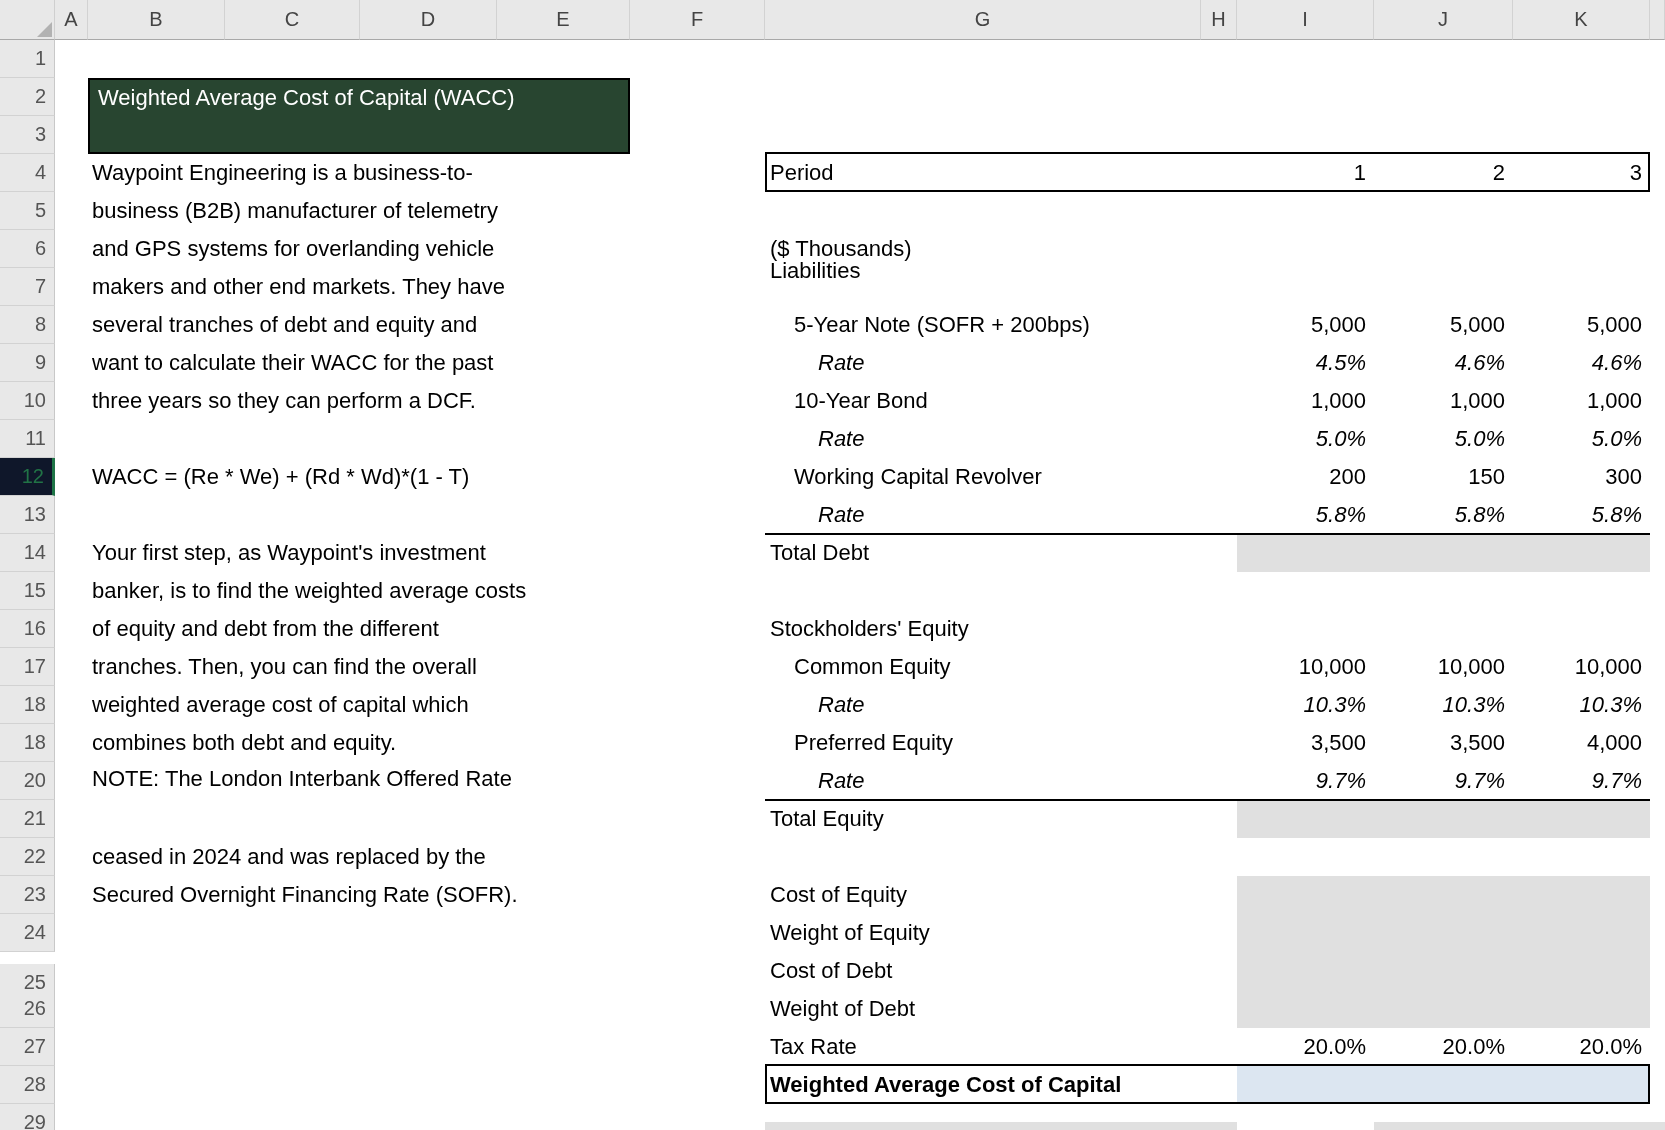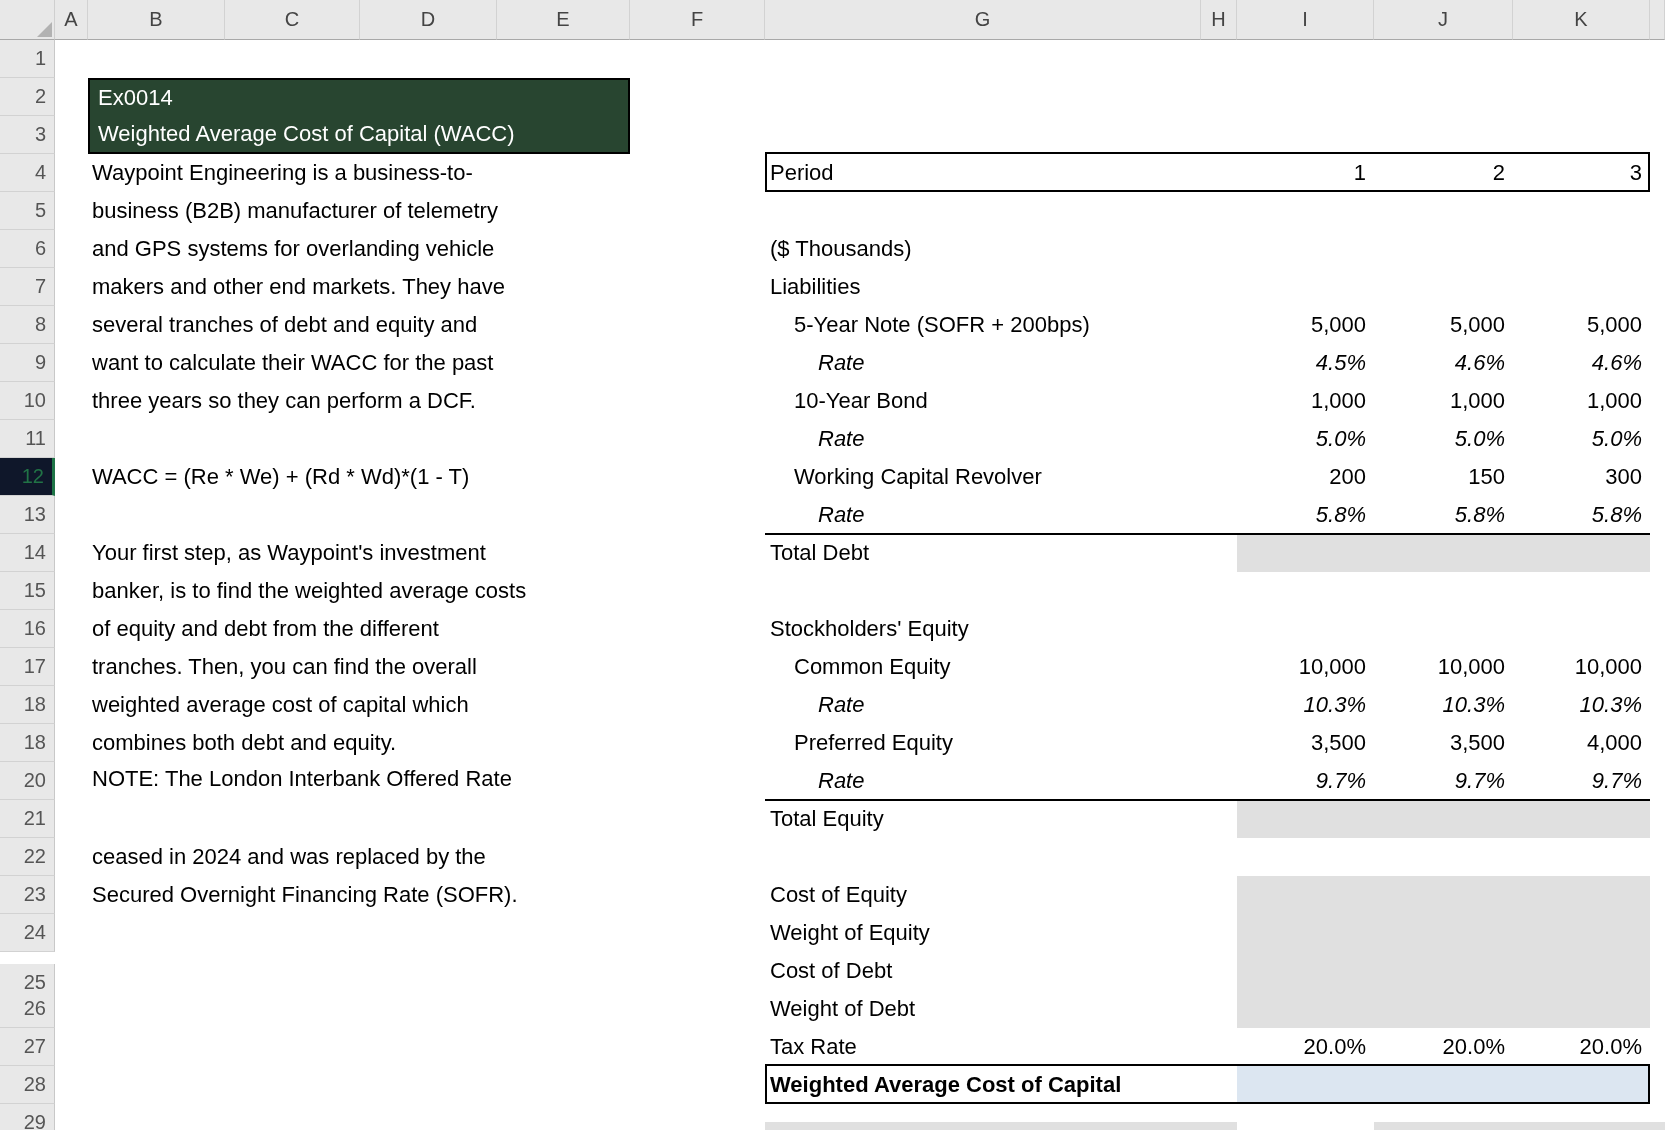--- a/index.html
+++ b/index.html
@@ -100,21 +100,20 @@
       <div class="row-h" style="top: 876px; height: 38px;">23</div>
       <div class="row-h" style="top: 914px; height: 38px;">24</div>
       <div class="row-h" style="top: 964px; height: 38px; padding-left: 40px;">25</div>
       <div class="row-h" style="top: 990px; height: 38px;">26</div>
       <div class="row-h" style="top: 1028px; height: 38px;">27</div>
       <div class="row-h" style="top: 1066px; height: 38px;">28</div>
       <div class="row-h" style="top: 1104px; height: 38px;">29</div>
     </div>
   <div id="body-layer">
     <div id="title-box">
-      <div class="tline">Ex0014</div>
       <div class="tline">Weighted Average Cost of Capital (WACC)</div>
     </div>
   <div class="cell-text" style="left: 92px; top: 154px; width: 680px; height: 38px;">Waypoint Engineering is a business-to-</div>
       <div class="cell-text" style="left: 92px; top: 192px; width: 680px; height: 38px;">business (B2B) manufacturer of telemetry</div>
       <div class="cell-text" style="left: 92px; top: 230px; width: 680px; height: 38px;">and GPS systems for overlanding vehicle</div>
       <div class="cell-text" style="left: 92px; top: 268px; width: 680px; height: 38px;">makers and other end markets. They have</div>
       <div class="cell-text" style="left: 92px; top: 306px; width: 680px; height: 38px;">several tranches of debt and equity and</div>
       <div class="cell-text" style="left: 92px; top: 344px; width: 680px; height: 38px;">want to calculate their WACC for the past</div>
       <div class="cell-text" style="left: 92px; top: 382px; width: 680px; height: 38px; text-align: right;">three years so they can perform a DCF.</div>
       <div class="cell-text" style="left: 92px; top: 458px; width: 680px; height: 38px;">WACC = (Re * We) + (Rd * Wd)*(1 - T)</div>
@@ -126,21 +125,21 @@
       <div class="cell-text" style="left: 92px; top: 724px; width: 680px; height: 38px;">combines both debt and equity.</div>
       <div class="cell-text" style="left: 92px; top: 760px; width: 680px; height: 38px;">NOTE: The London Interbank Offered Rate</div>
       <div class="cell-text" style="left: 92px; top: 838px; width: 680px; height: 38px;">ceased in 2024 and was replaced by the</div>
       <div class="cell-text" style="left: 92px; top: 876px; width: 680px; height: 38px;">Secured Overnight Financing Rate (SOFR).</div>
       <div class="rowbox" style="left: 765px; top: 152px; width: 885px; height: 40px;"></div>
       <div class="cell-text" style="left: 770px; top: 154px; width: 426px; height: 38px;">Period</div>
       <div class="cell-text val" style="left: 1237px; top: 154px; width: 129px; height: 38px;">1</div>
       <div class="cell-text val" style="left: 1374px; top: 154px; width: 131px; height: 38px;">2</div>
       <div class="cell-text val" style="left: 1513px; top: 154px; width: 129px; height: 38px;">3</div>
       <div class="cell-text" style="left: 770px; top: 230px; width: 426px; height: 38px;">($ Thousands)</div>
-      <div class="cell-text" style="left: 770px; top: 268px; width: 426px; height: 38px;">Liabilities</div>
+      <div class="cell-text" style="left: 770px; top: 252px; width: 426px; height: 38px;">Liabilities</div>
       <div class="cell-text" style="left: 794px; top: 306px; width: 426px; height: 38px;">5-Year Note (SOFR + 200bps)</div>
       <div class="cell-text val" style="left: 1237px; top: 306px; width: 129px; height: 38px;">5,000</div>
       <div class="cell-text val" style="left: 1374px; top: 306px; width: 131px; height: 38px;">5,000</div>
       <div class="cell-text val" style="left: 1513px; top: 306px; width: 129px; height: 38px;">5,000</div>
       <div class="cell-text it" style="left: 818px; top: 344px; width: 426px; height: 38px;">Rate</div>
       <div class="cell-text val it" style="left: 1237px; top: 344px; width: 129px; height: 38px;">4.5%</div>
       <div class="cell-text val it" style="left: 1374px; top: 344px; width: 131px; height: 38px;">4.6%</div>
       <div class="cell-text val it" style="left: 1513px; top: 344px; width: 129px; height: 38px;">4.6%</div>
       <div class="cell-text" style="left: 794px; top: 382px; width: 426px; height: 38px;">10-Year Bond</div>
       <div class="cell-text val" style="left: 1237px; top: 382px; width: 129px; height: 38px;">1,000</div>

